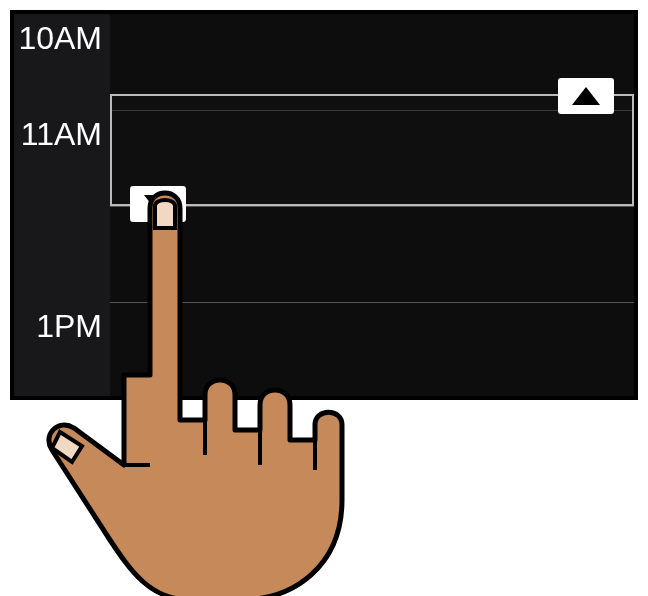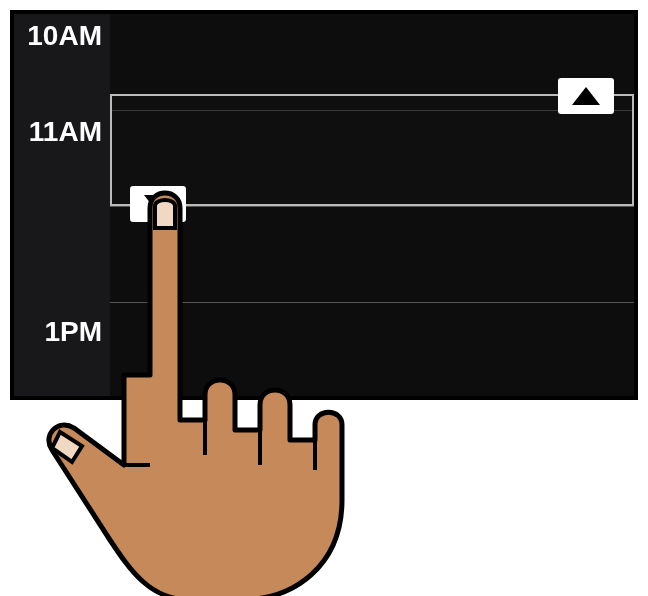--- a/index.html
+++ b/index.html
@@ -14,28 +14,28 @@
     .time-col {
       position: absolute;
       left: 0; top: 0;
       width: 96px; height: 100%;
       background: #18181a;
     }
     .time-label {
       position: absolute;
       right: 8px;
       color: #fff;
-      font-size: 28px;
-      font-weight: 700;
+      font-size: 32px;
+      font-weight: 400;
       text-align: right;
     }
     .l0 { top: 6px; }
     .l1 { top: 102px; }
     .l2 { top: 198px; }
-    .l3 { top: 302px; }
+    .l3 { top: 294px; }
     .grid {
       position: absolute;
       left: 96px; top: 0;
       right: 0; bottom: 0;
     }
     .hline {
       position: absolute;
       left: 0; right: 0;
       height: 1px;
       background: #555;

